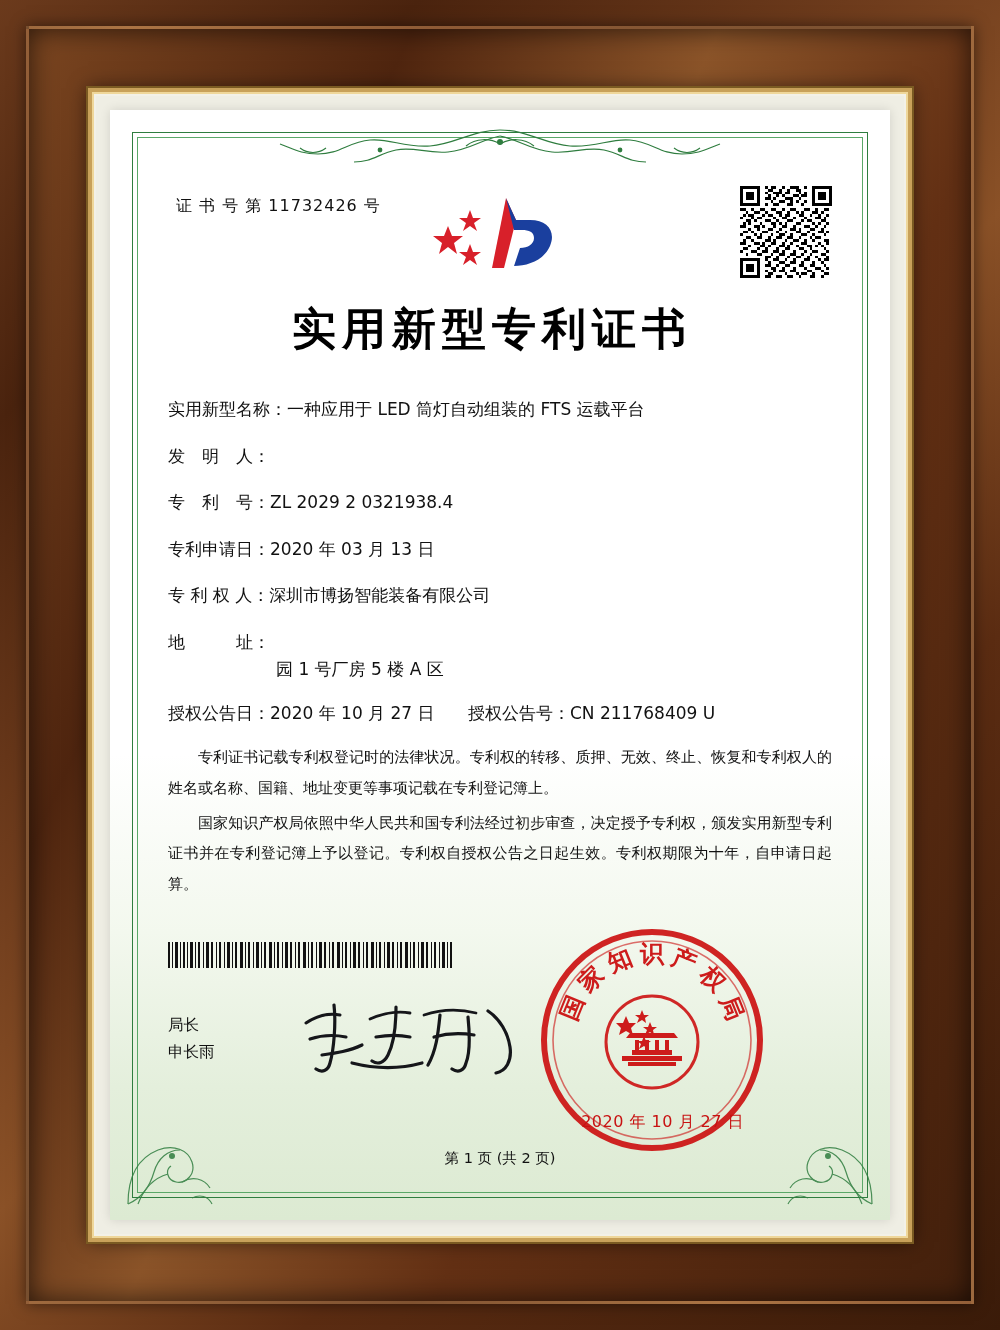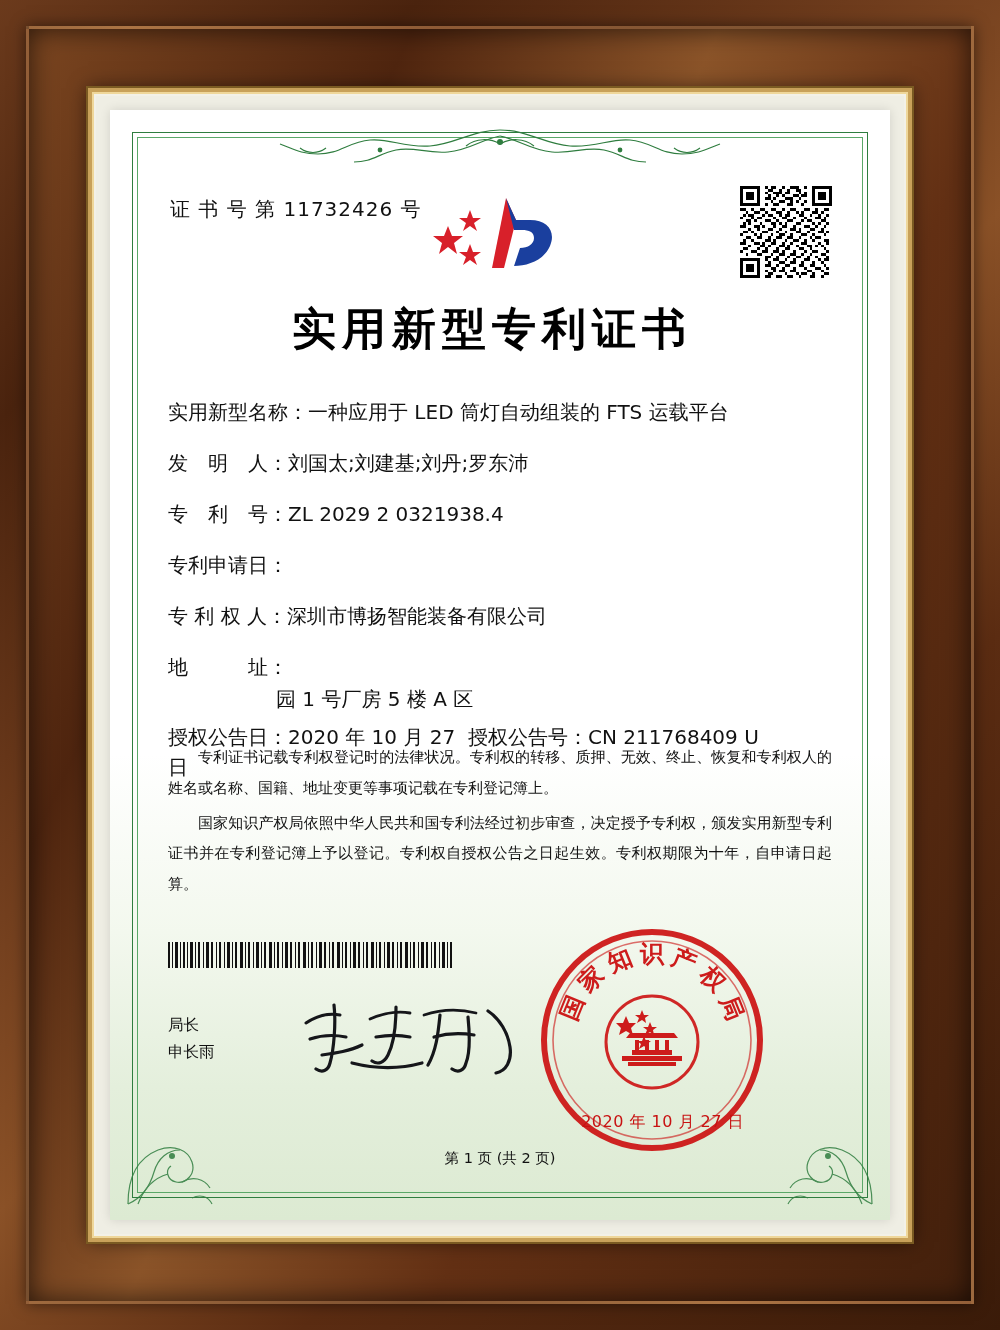--- a/index.html
+++ b/index.html
@@ -58,43 +58,43 @@
     top:14px;width:540px;height:46px;color:#2f7d3f;
   }
   .bottom-left-orn{left:10px;bottom:8px;width:110px;height:100px;}
   .bottom-right-orn{right:10px;bottom:8px;width:110px;height:100px;}
 
   
   #content{position:absolute;left:52px;top:72px;right:52px;bottom:40px;}
 
   #cert-no{
     font-family:"DejaVu Sans", sans-serif;
-    font-size:20px;color:#111;letter-spacing:1px;
-    position:absolute;left:8px;top:14px;text-align:right;
+    font-size:16px;color:#111;letter-spacing:1px;
+    position:absolute;left:14px;top:14px;text-align:right;
   }
 
   
   #logo{position:absolute;left:50%;transform:translateX(-50%);top:0;width:140px;height:96px;}
 
   
   #qr{position:absolute;right:6px;top:4px;width:92px;height:92px;}
 
   #main-title{
     position:absolute;left:0;right:16px;top:118px;
     text-align:center;
     font-family:"DejaVu Sans", sans-serif;
     font-weight:bold;
     font-size:44px;letter-spacing:6px;color:#000;
   }
 
   #fields{position:absolute;left:6px;right:6px;top:215px;}
   .f-row{
     display:flex;align-items:flex-start;
     font-family:"DejaVu Sans", sans-serif;
-    font-size:20px;color:#111;margin-bottom:21px;line-height:1.5;
+    font-size:17px;color:#111;margin-bottom:21px;line-height:1.5;
   }
   .f-label{flex:0 0 auto;white-space:pre;}
   .f-value{flex:1 1 auto;}
   .addr-second{padding-left:108px;margin-top:2px;}
 
   .f-row.pubrow{display:flex;gap:0;}
   .pub-left{width:300px;}
   .pub-right{flex:1;}
 
   #paragraphs{
@@ -434,38 +434,38 @@
 
       <div id="fields">
 
         <div class="f-row">
           <span class="f-label">实用新型名称：</span>
           <span class="f-value">一种应用于 LED 筒灯自动组装的 FTS 运载平台</span>
         </div>
 
         <div class="f-row">
           <span class="f-label">发　明　人：</span>
-          <span class="f-value">刘国太;刘建基;刘丹;罗东沛</span>
         </div>
 
         <div class="f-row">
           <span class="f-label">专　利　号：</span>
           <span class="f-value">ZL 2029 2 0321938.4</span>
         </div>
 
         <div class="f-row">
           <span class="f-label">专利申请日：</span>
+          <span class="f-value">2020 年 03 月 13 日</span>
         </div>
 
         <div class="f-row">
           <span class="f-label">专 利 权 人：</span>
           <span class="f-value">深圳市博扬智能装备有限公司</span>
         </div>
 
-        <div class="f-row" style="flex-wrap:wrap;margin-bottom:8px;">
+        <div class="f-row" style="flex-wrap:wrap;margin-bottom:18px;">
           <span class="f-label">地　　　址：</span>
           <div class="addr-second" style="width:100%;">园 1 号厂房 5 楼 A 区</div>
         </div>
 
         <div class="f-row pubrow">
           <span class="pub-left">
             <span>授权公告日：</span><span>2020 年 10 月 27 日</span>
           </span>
           <span class="pub-right">
             <span>授权公告号：</span><span>CN 211768409 U</span>

